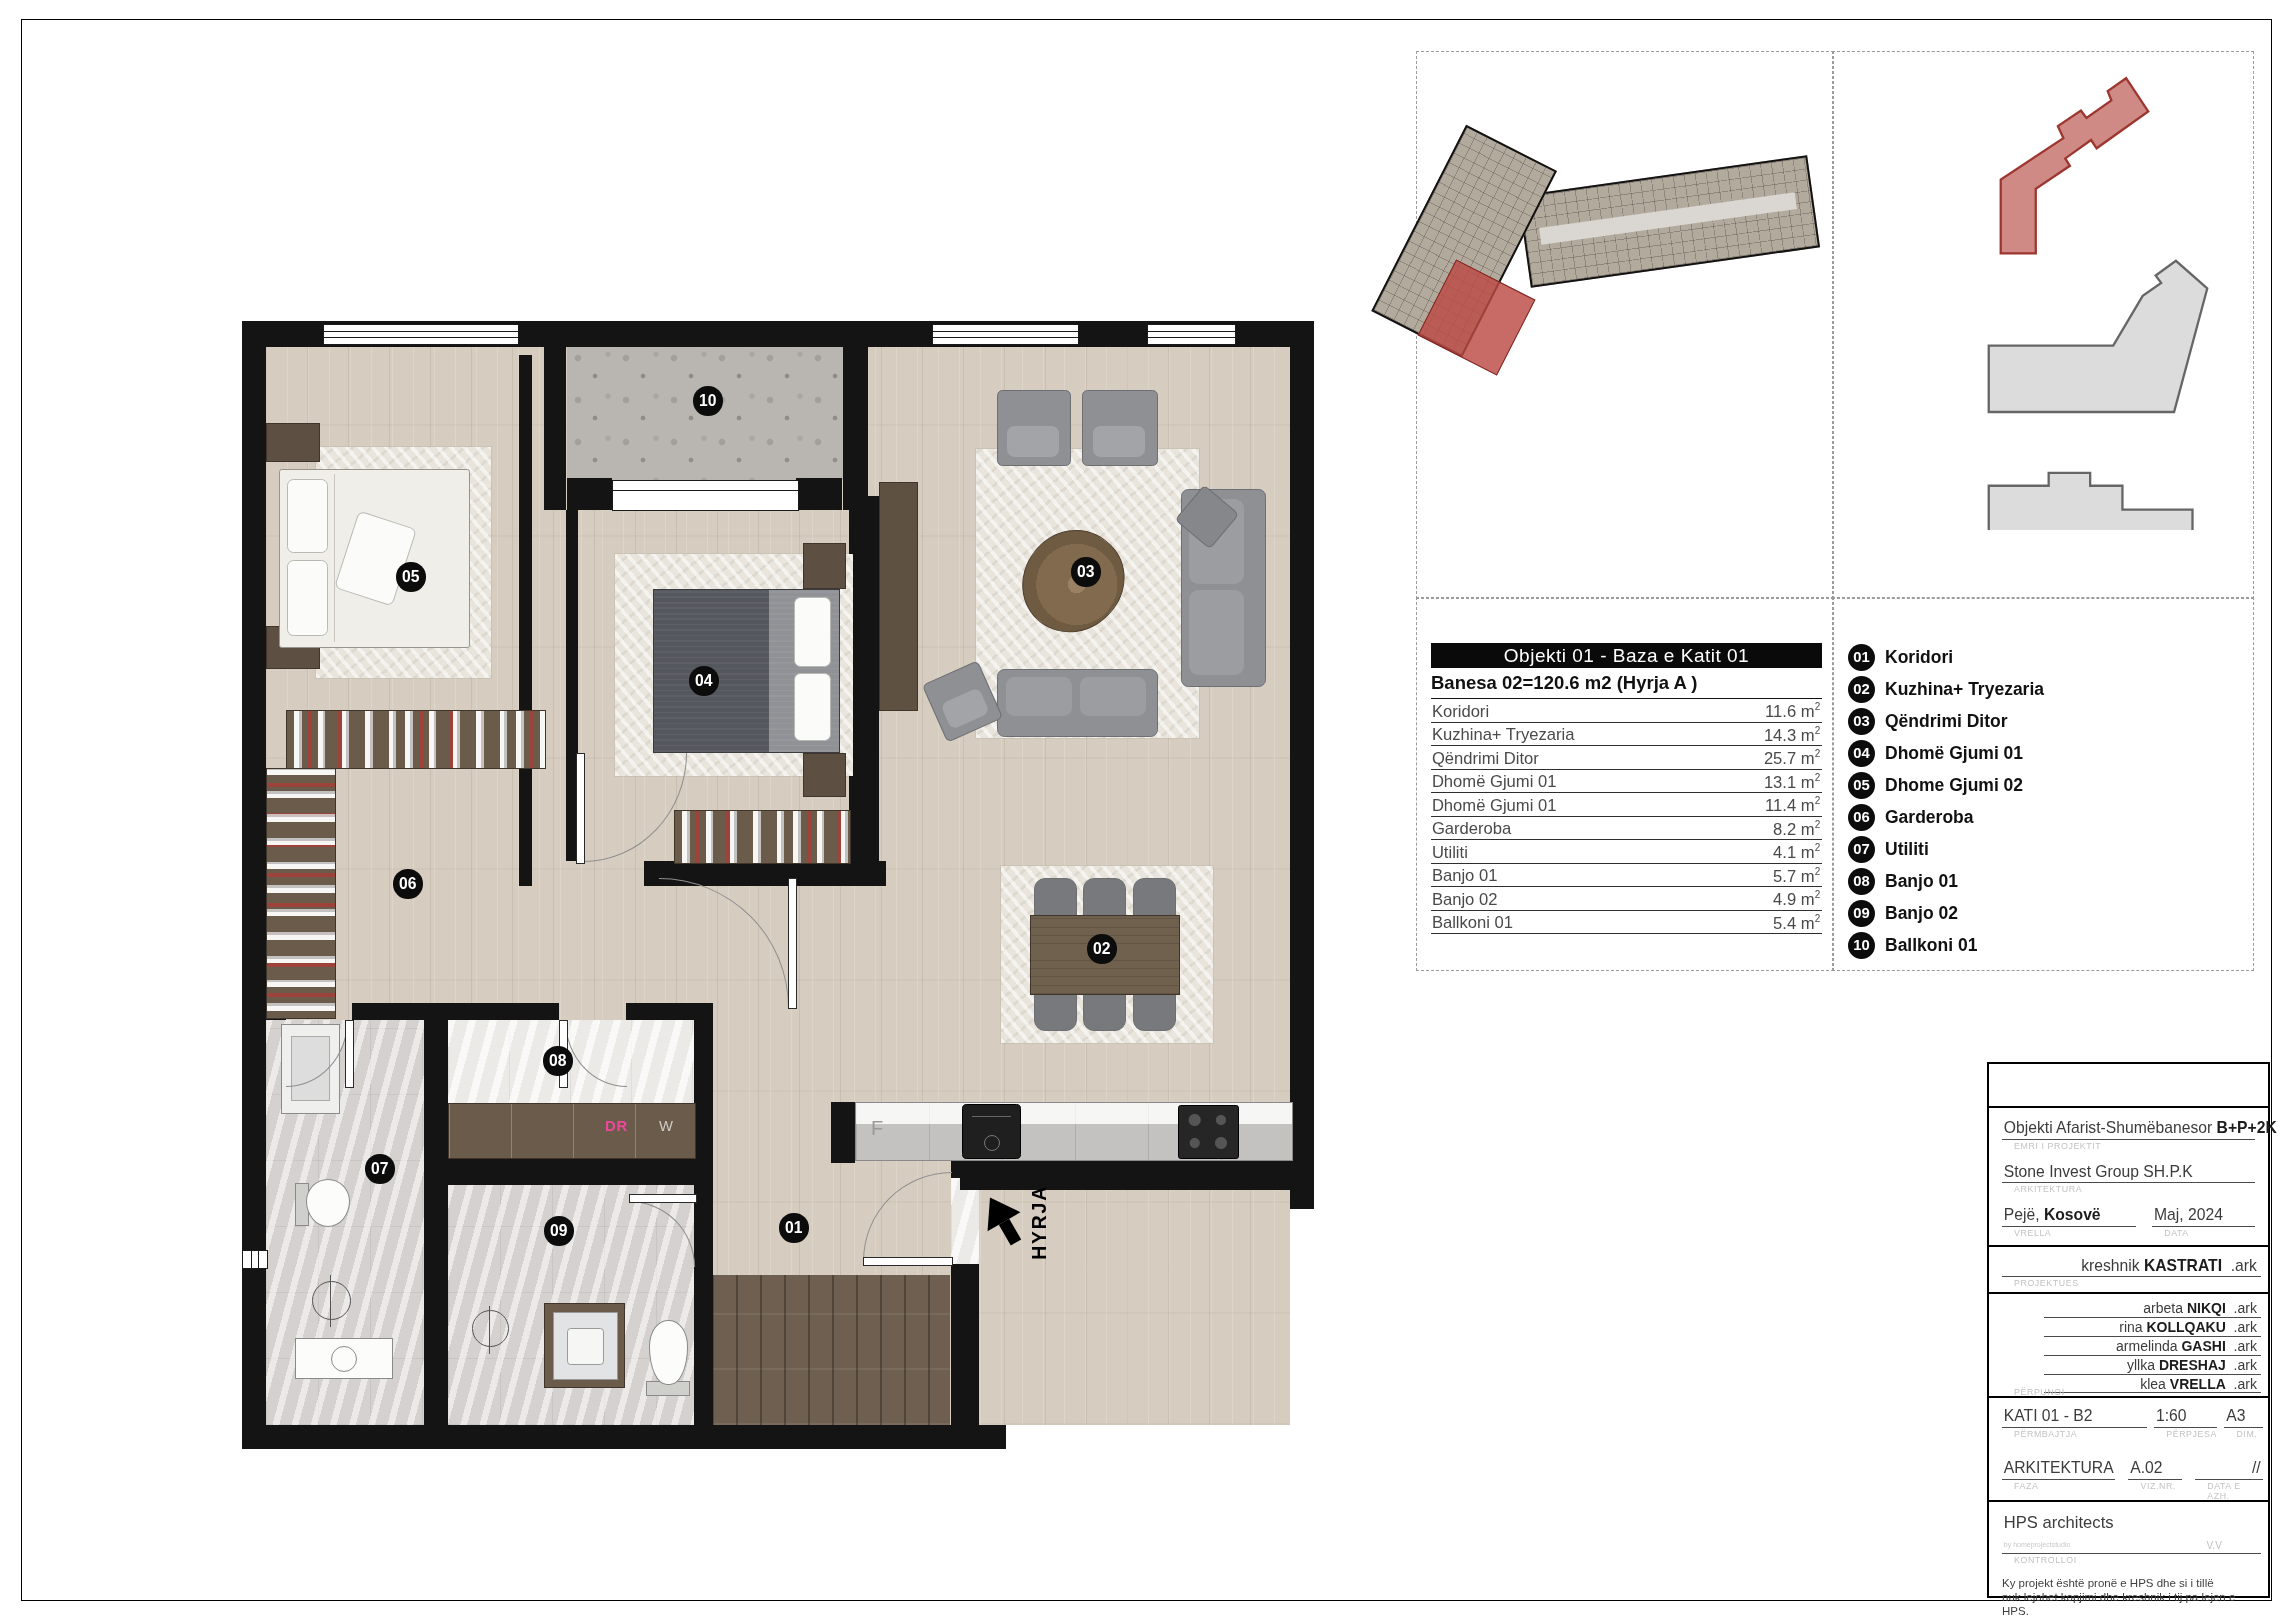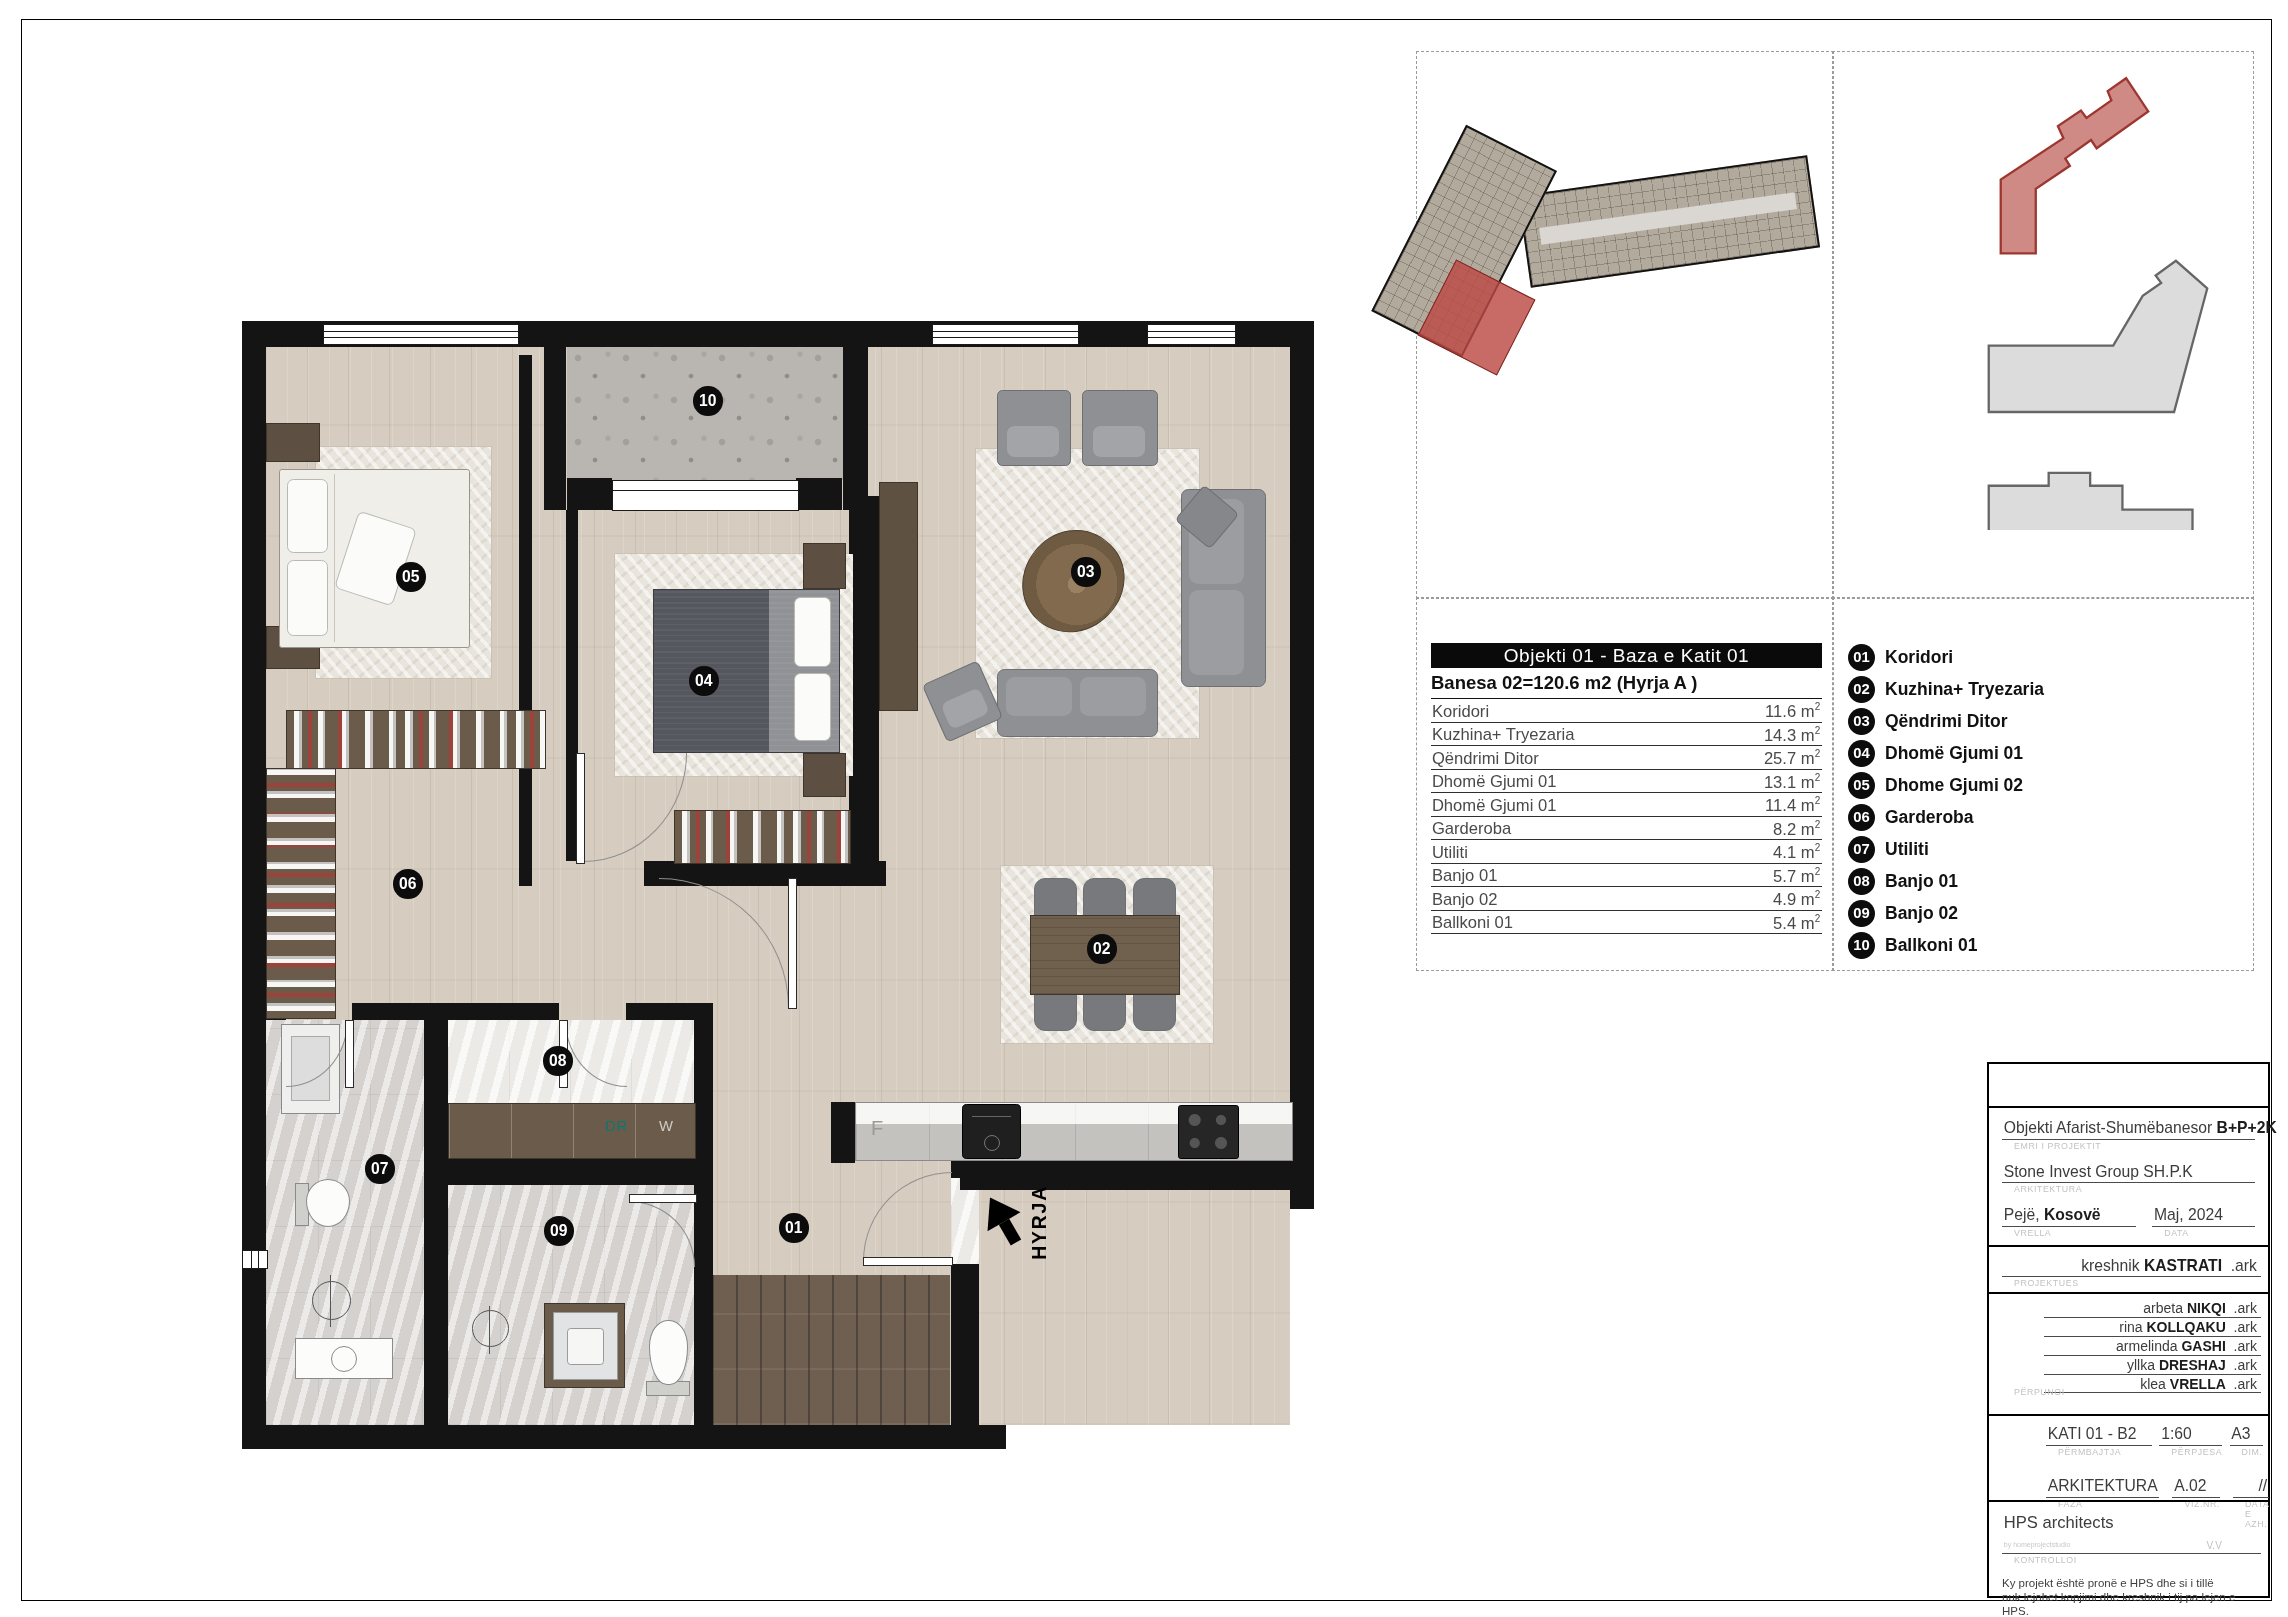--- a/index.html
+++ b/index.html
@@ -212,21 +212,21 @@
     <div class="abs" style="left:11px;top:0;width:42px;height:46px;background:#fcfcfb;border:1.4px solid #8a8a8a;border-radius:50% 50% 50% 50%/46% 46% 54% 54%;"></div>
   </div>
   <div class="abs" style="left:74px;top:960px;width:37px;height:37px;border:1.4px solid #555;border-radius:50%;">
     <div class="abs" style="left:16.6px;top:-7.4px;width:1.8px;height:52px;background:#555;"></div>
   </div>
   <div class="white-fix" style="left:57px;top:1017px;width:96px;height:39px;">
     <div class="abs" style="left:35px;top:7.4px;width:24px;height:24px;border:1.4px solid #8a8a8a;border-radius:50%;"></div>
   </div>
 
   <div class="brown" style="left:210px;top:782px;width:246px;height:54px;background:#6b5b4b;background-image:repeating-linear-gradient(90deg, rgba(255,255,255,.25) 0 0.9px, transparent 0.9px 62px);"></div>
-  <div class="label-sm" style="left:367px;top:797px;color:#0f766e;">DR</div>
+  <div class="label-sm" style="left:367px;top:797px;color:#ec4899;font-weight:bold;">DR</div>
   <div class="label-sm" style="left:421px;top:797px;color:#cfcac3;">W</div>
 
   <div class="abs" style="left:234px;top:989px;width:35px;height:35px;border:1.4px solid #555;border-radius:50%;">
     <div class="abs" style="left:15.7px;top:-5.5px;width:1.8px;height:48px;background:#555;"></div>
   </div>
   <div class="abs" style="left:306px;top:982px;width:79px;height:83px;background:#6b5b4b;border:0.9px solid #40352a;">
     <div class="abs" style="left:8.3px;top:8.3px;width:63px;height:66px;background:#e2e3e4;border:0.9px solid #999;"></div>
     <div class="abs" style="left:22px;top:24px;width:35px;height:35px;background:#f6f6f5;border:0.9px solid #9a9a9a;border-radius:3.7px;"></div>
   </div>
   <div class="abs" style="left:406px;top:999px;">
@@ -407,21 +407,21 @@
     <div style="padding:5.5px 7.4px 0 55px;">
       <div class="sig"><span>arbeta</span> <span class="bold">NIKQI</span>&nbsp;&nbsp;<span>.ark</span></div>
       <div class="sig"><span>rina</span> <span class="bold">KOLLQAKU</span>&nbsp;&nbsp;<span>.ark</span></div>
       <div class="sig"><span>armelinda</span> <span class="bold">GASHI</span>&nbsp;&nbsp;<span>.ark</span></div>
       <div class="sig"><span>yllka</span> <span class="bold">DRESHAJ</span>&nbsp;&nbsp;<span>.ark</span></div>
       <div class="sig"><span>klea</span> <span class="bold">VRELLA</span>&nbsp;&nbsp;<span>.ark</span></div>
     </div>
     <div class="fldlab" style="position:absolute;left:13px;bottom:2px;">PËRPUNOI</div>
   </div>
 
-  <div class="tbsec" style="top:350px;height:102px;padding-left:44px;">
+  <div class="tbsec" style="top:332px;height:102px;">
     <div style="display:flex;gap:7.4px;padding:9.2px 5.5px 0 13px;">
       <div style="flex:1.9;">
         <div class="fldv">KATI 01 - B2</div>
         <div class="fldlab">PËRMBAJTJA</div>
       </div>
       <div style="flex:0.8;">
         <div class="fldv">1:60</div>
         <div class="fldlab">PËRPJESA</div>
       </div>
       <div style="flex:0.5;">

